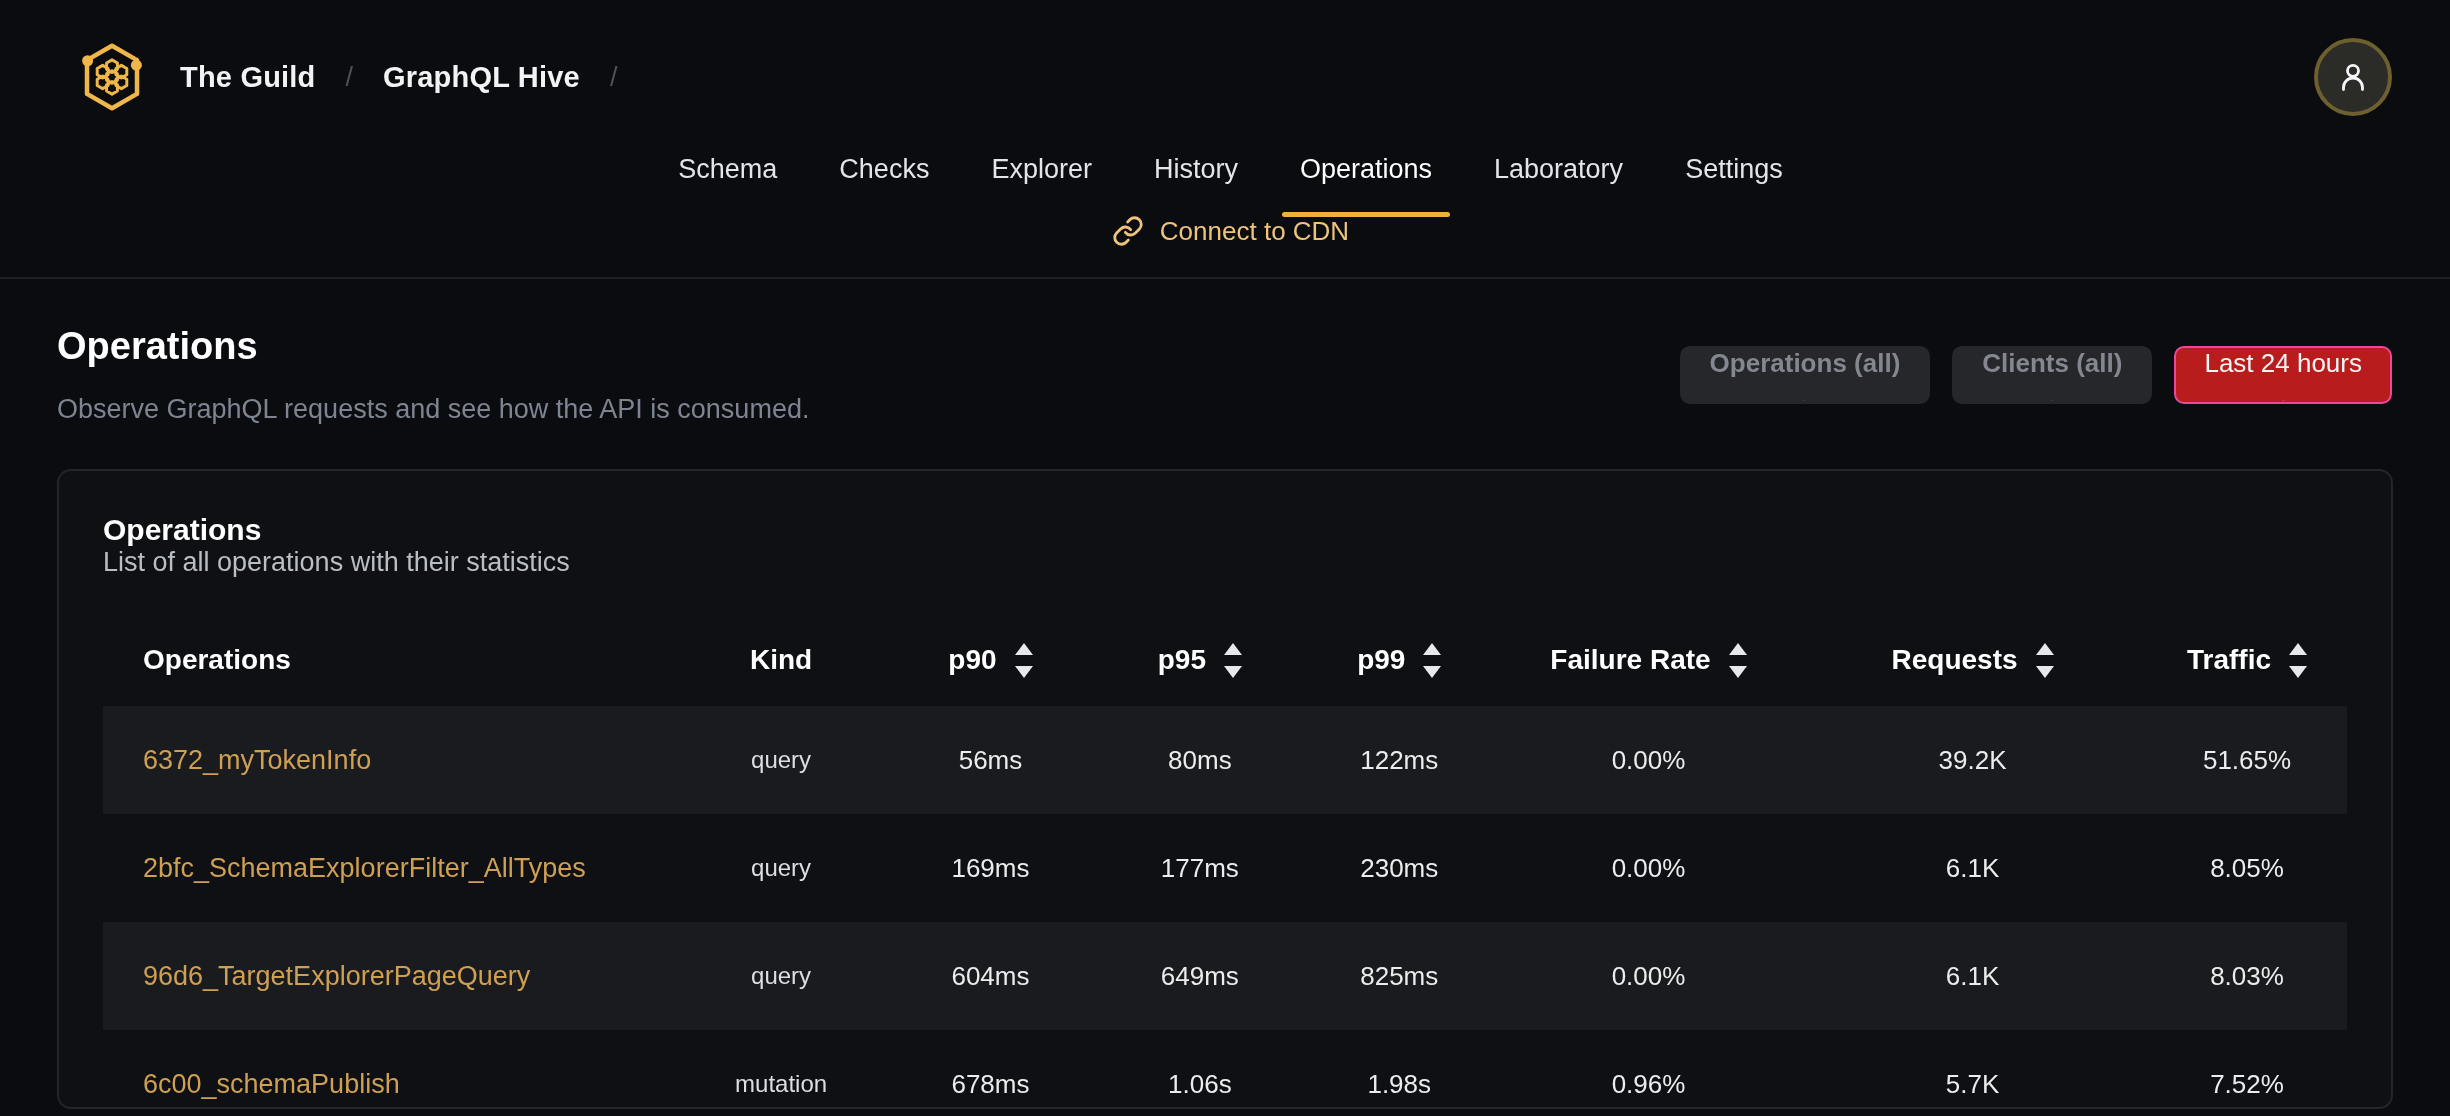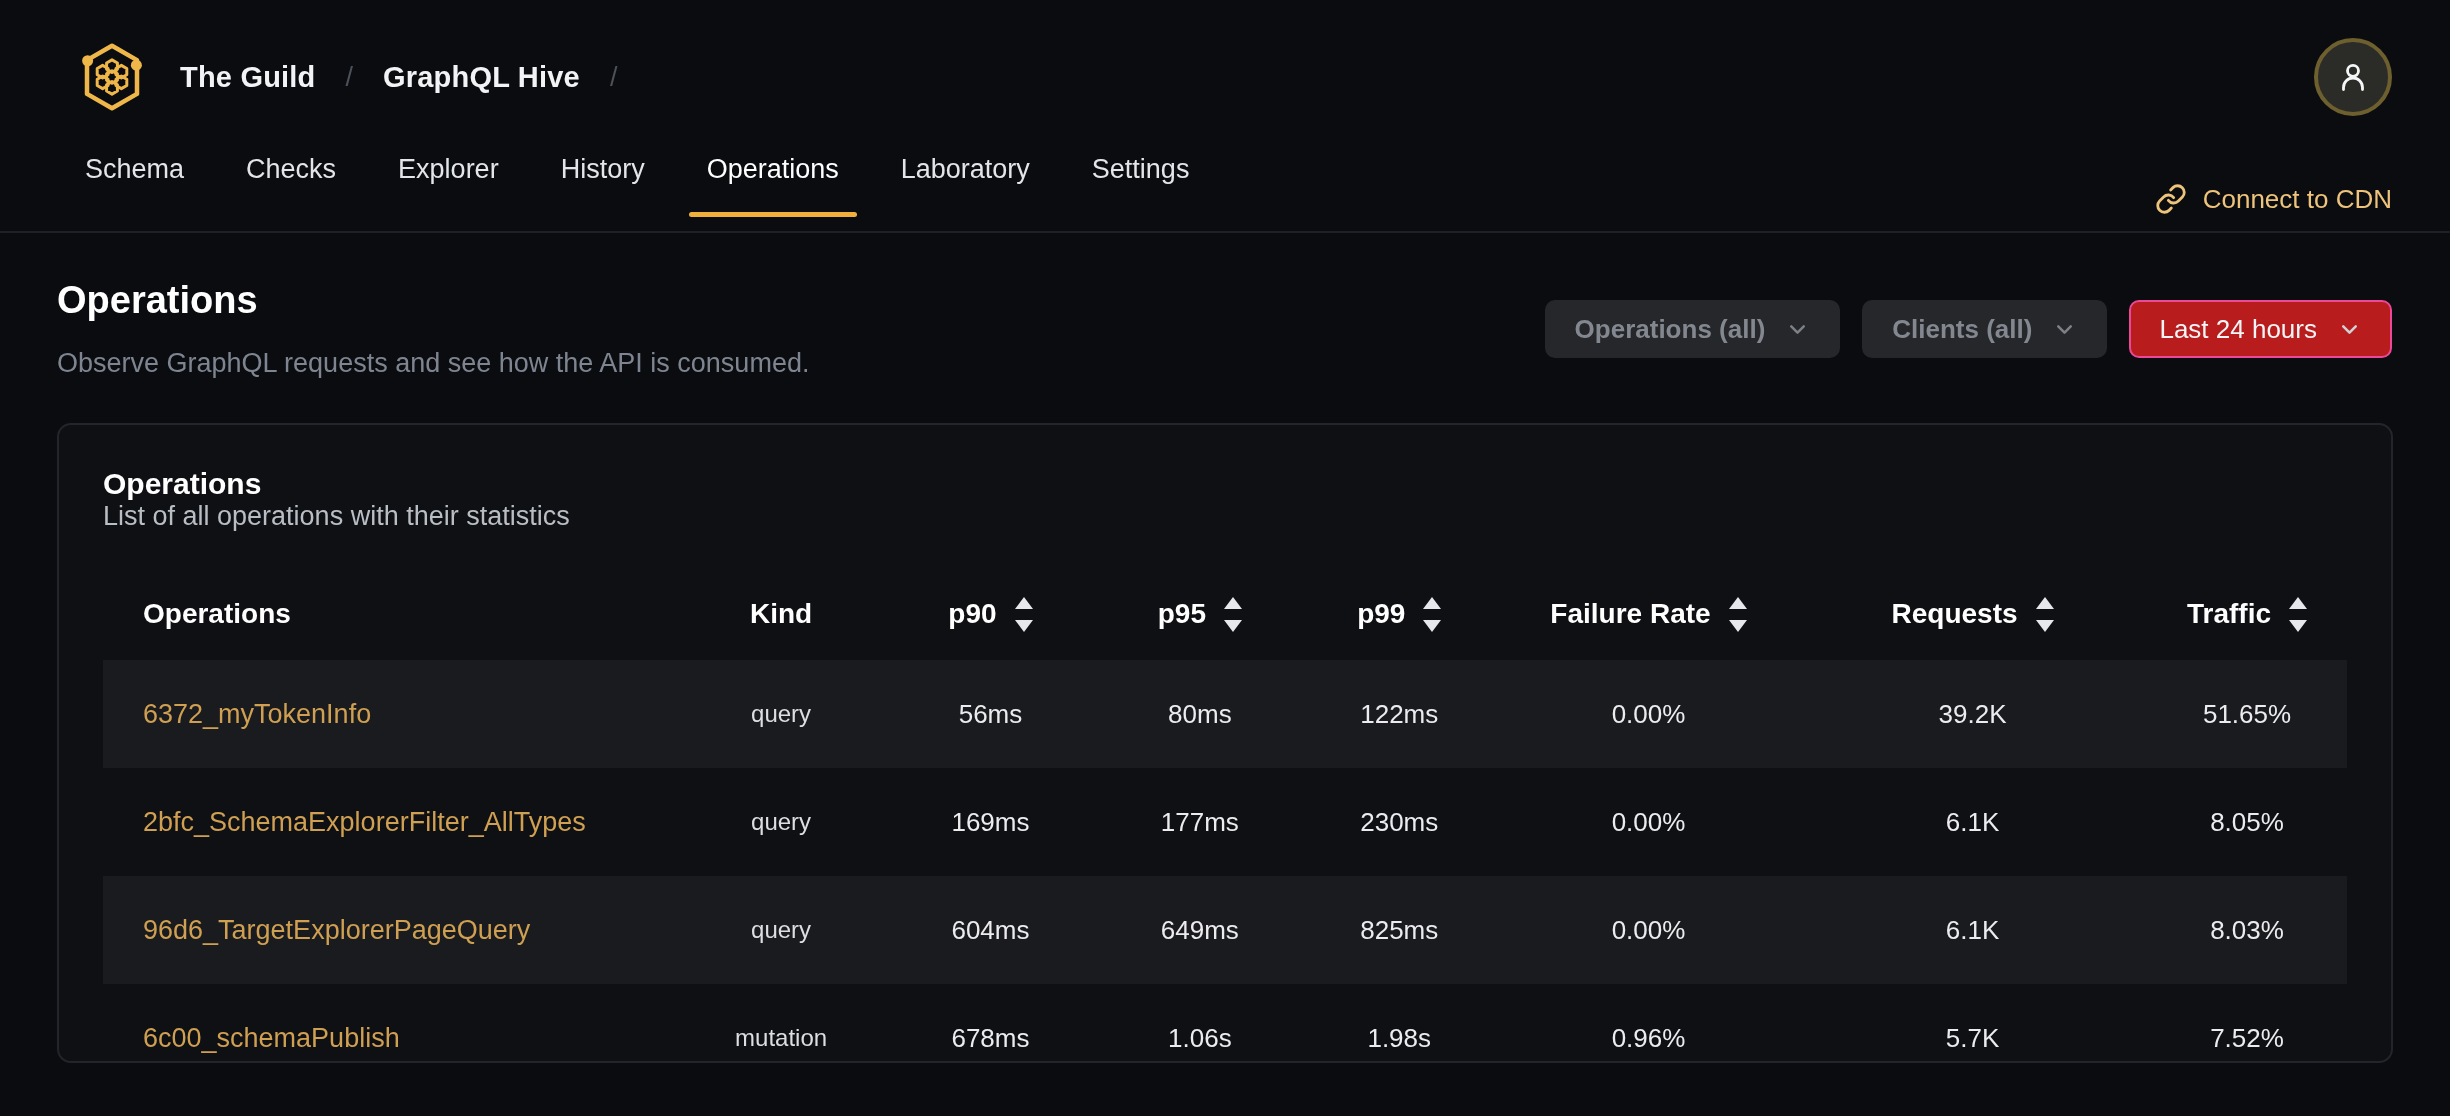--- a/index.html
+++ b/index.html
@@ -32,45 +32,46 @@
     background:#15171c;border:2px solid #2a2d34;border-radius:10px;
     padding:17px 26px;color:#fff;font-size:26px;font-weight:500;cursor:pointer;
   }
   .avatar{
     width:78px;height:78px;border-radius:50%;
     background:#2b2b28;border:4px solid #6e5f2f;
     display:flex;align-items:center;justify-content:center;cursor:pointer;
   }
   
   .tabs-row{
-    display:flex;align-items:flex-end;justify-content:space-between;
+    display:flex;align-items:center;justify-content:space-between;
     border-bottom:2px solid #1d2027;
-    padding:0 58px 16px 69px;
+    padding:0 58px 0 69px;
+    flex-direction:column;
   }
   .tabs{display:flex;gap:30px}
   .tab{
     font-size:27px;color:#e3e5e9;padding:14px 16px 30px;position:relative;cursor:pointer;
     white-space:nowrap;
   }
   .tab.active{color:#ffffff}
   .tab.active::after{
     content:'';position:absolute;left:-2px;right:-2px;bottom:-2px;height:5px;
     background:var(--accent);border-radius:3px;
   }
   .cdn-link{display:flex;align-items:center;gap:16px;color:var(--cdn);
-    font-size:26px;font-weight:500;cursor:pointer}
+    font-size:26px;font-weight:500;margin-bottom:30px;cursor:pointer}
   
   .page-head{display:flex;justify-content:space-between;align-items:center;padding:46px 58px 0 57px}
   .page-title{font-size:38px;font-weight:700;color:#fff}
   .page-sub{margin-top:26px;font-size:27px;color:#7e8591}
   .filters{display:flex;gap:22px}
   .filter-btn{
     height:58px;padding:0 28px;border-radius:10px;background:#26272b;
     color:#83878f;font-size:26px;font-weight:700;
-    display:flex;align-items:center;gap:20px;cursor:pointer;border:2px solid transparent;
+    display:flex;align-items:center;gap:20px;cursor:pointer;border:2px solid transparent;flex-direction:column;
   }
   .filter-btn.active{background:#b91c1c;border:2px solid #ec4899;color:#f4f5f6;font-weight:500}
   
   .card{
     margin:44px 57px 0;border:2px solid #23252c;border-radius:14px;
     background:var(--card-bg);padding:42px 44px;height:640px;overflow:hidden;
   }
   .card-title{font-size:30px;font-weight:700;color:#fff}
   .card-sub{margin-top:0;font-size:27px;color:#b9bdc4}
   

